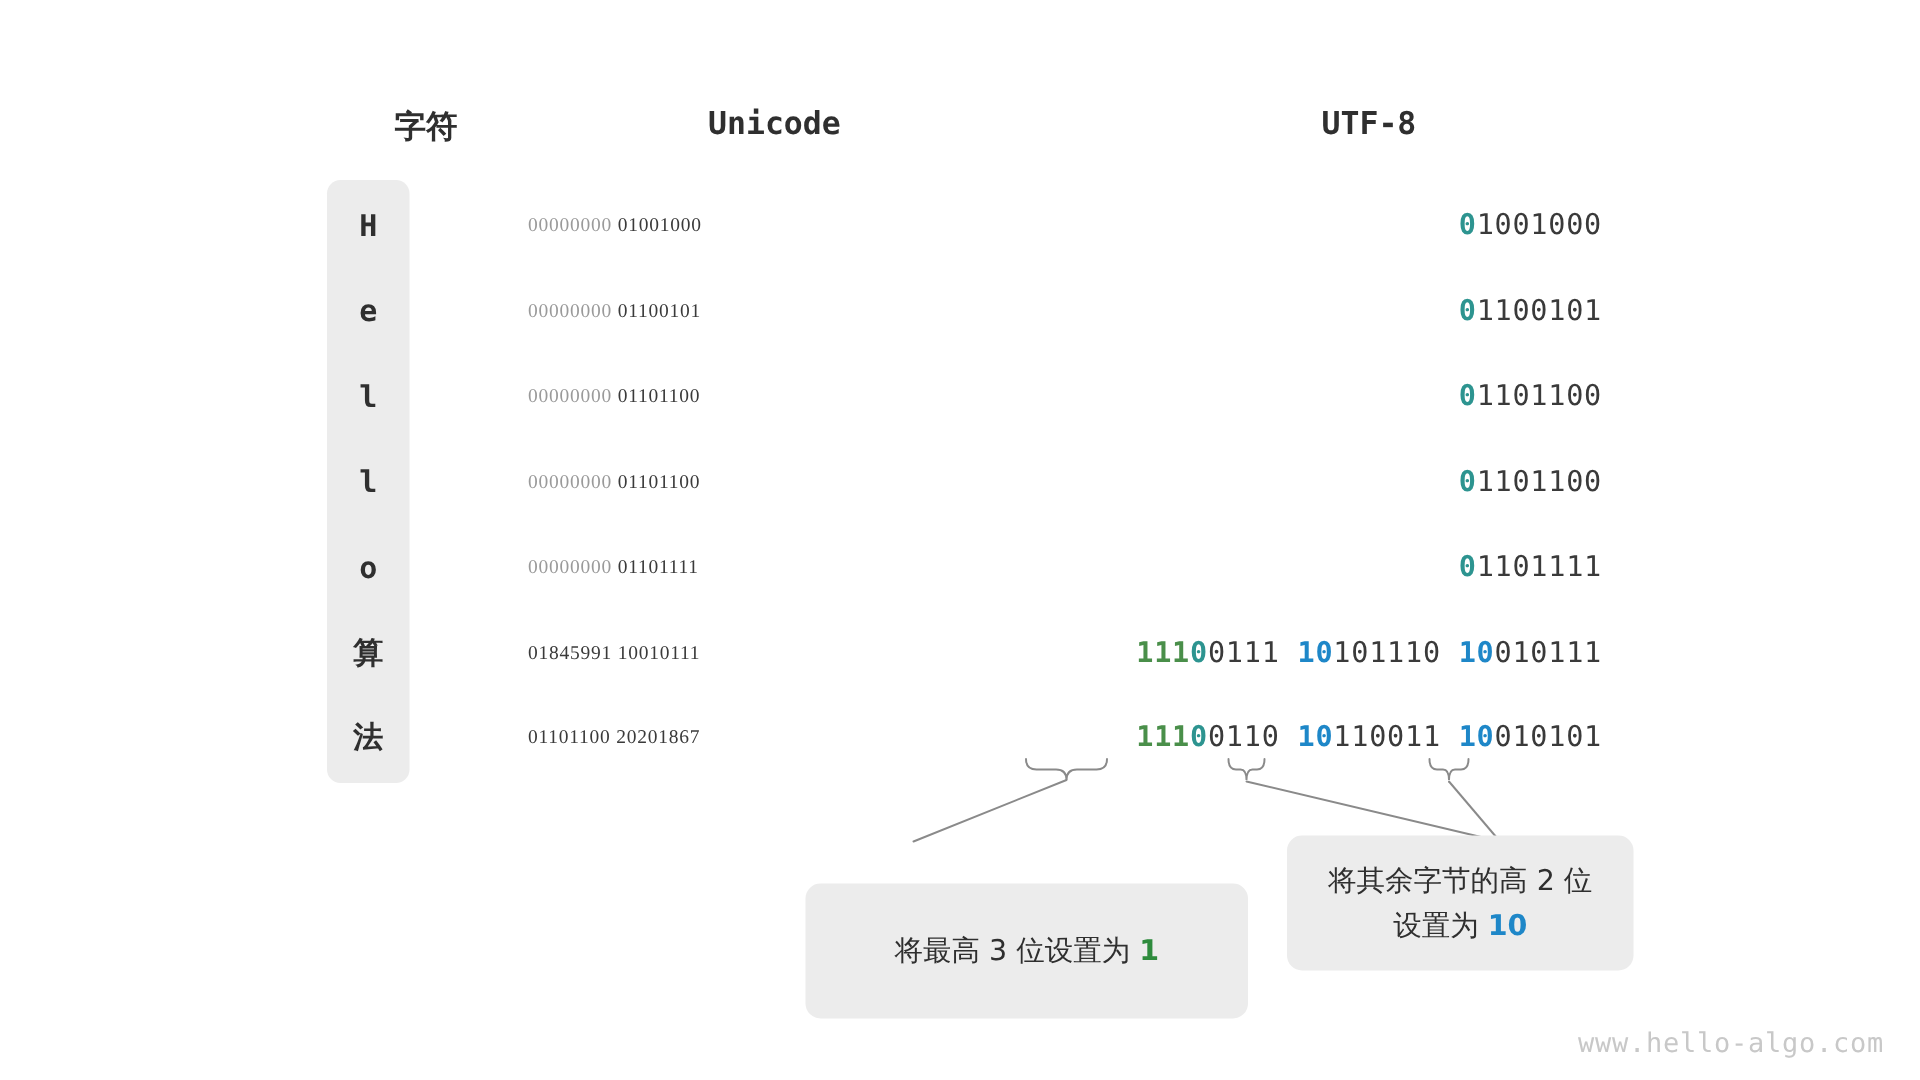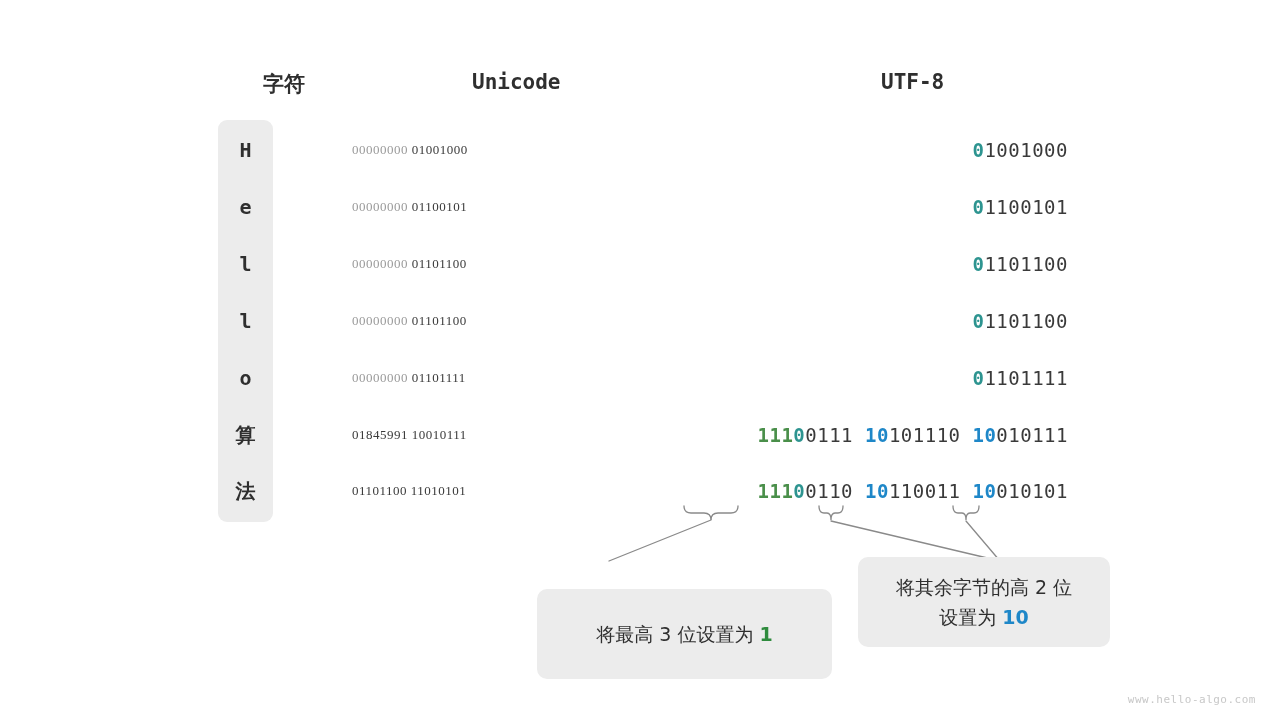--- a/index.html
+++ b/index.html
@@ -92,42 +92,42 @@
     font-size: 19px;
     color: #2f2f2f;
     text-align: center;
     display: flex;
     flex-direction: column;
     justify-content: center;
     align-items: center;
     box-sizing: border-box;
   }
   #callout-left  { left: 537px; top: 557px; width: 295px; height: 90px; margin-top: 32px; }
-  #callout-right { left: 858px; top: 557px; width: 252px; height: 90px; }
+  #callout-right { left: 858px; top: 557px; width: 231px; height: 90px; }
   .callout-line { line-height: 30px; white-space: pre; }
   .hl-green { color: #2e8b3d; font-weight: bold; }
   .hl-blue  { color: #1e87c8; font-weight: bold; }
 
   
   #connectors {
     position: absolute;
     left: 0;
     top: 0;
     width: 1280px;
     height: 720px;
     pointer-events: none;
   }
 
   
   #watermark {
     position: absolute;
     right: 24px;
     bottom: 14px;
     font-family: "DejaVu Sans Mono", monospace;
-    font-size: 11px;
+    font-size: 18px;
     color: #c8c8c8;
     letter-spacing: 0.5px;
   }
 </style>
 </head>
 <body>
 
 <div class="hdr" id="hdr-char">字符</div>
 <div class="hdr" id="hdr-unicode">Unicode</div>
 <div class="hdr" id="hdr-utf8">UTF-8</div>
@@ -143,21 +143,21 @@
     <div class="char-cell" style="top: 477.4px;">法</div>
   </div>
 
 <div id="unicode-rows">
     <div class="uni-row" style="top: 136px;"><span class="uni-dim">00000000</span><span class="uni-dark"> 01001000</span></div>
     <div class="uni-row" style="top: 192.9px;"><span class="uni-dim">00000000</span><span class="uni-dark"> 01100101</span></div>
     <div class="uni-row" style="top: 249.8px;"><span class="uni-dim">00000000</span><span class="uni-dark"> 01101100</span></div>
     <div class="uni-row" style="top: 306.7px;"><span class="uni-dim">00000000</span><span class="uni-dark"> 01101100</span></div>
     <div class="uni-row" style="top: 363.6px;"><span class="uni-dim">00000000</span><span class="uni-dark"> 01101111</span></div>
     <div class="uni-row" style="top: 420.5px;"><span class="uni-dark">01845991</span><span class="uni-dark"> 10010111</span></div>
-    <div class="uni-row" style="top: 477.4px;"><span class="uni-dark">01101100</span><span class="uni-dark"> 11010101</span></div>
+    <div class="uni-row" style="top: 477.4px;"><span class="uni-dark">01101100</span><span class="uni-dark"> 20201867</span></div>
   </div>
 
 <div id="utf8-rows">
     <div class="utf-row" style="top: 136px;"><span class="b-teal">0</span><span class="b-plain">1001000</span></div>
     <div class="utf-row" style="top: 192.9px;"><span class="b-teal">0</span><span class="b-plain">1100101</span></div>
     <div class="utf-row" style="top: 249.8px;"><span class="b-teal">0</span><span class="b-plain">1101100</span></div>
     <div class="utf-row" style="top: 306.7px;"><span class="b-teal">0</span><span class="b-plain">1101100</span></div>
     <div class="utf-row" style="top: 363.6px;"><span class="b-teal">0</span><span class="b-plain">1101111</span></div>
     <div class="utf-row" style="top: 420.5px;"><span class="b-green">111</span><span class="b-teal">0</span><span class="b-plain">0111 </span><span class="b-blue">10</span><span class="b-plain">101110 </span><span class="b-blue">10</span><span class="b-plain">010111</span></div>
     <div class="utf-row" style="top: 477.4px;"><span class="b-green">111</span><span class="b-teal">0</span><span class="b-plain">0110 </span><span class="b-blue">10</span><span class="b-plain">110011 </span><span class="b-blue">10</span><span class="b-plain">010101</span></div>

